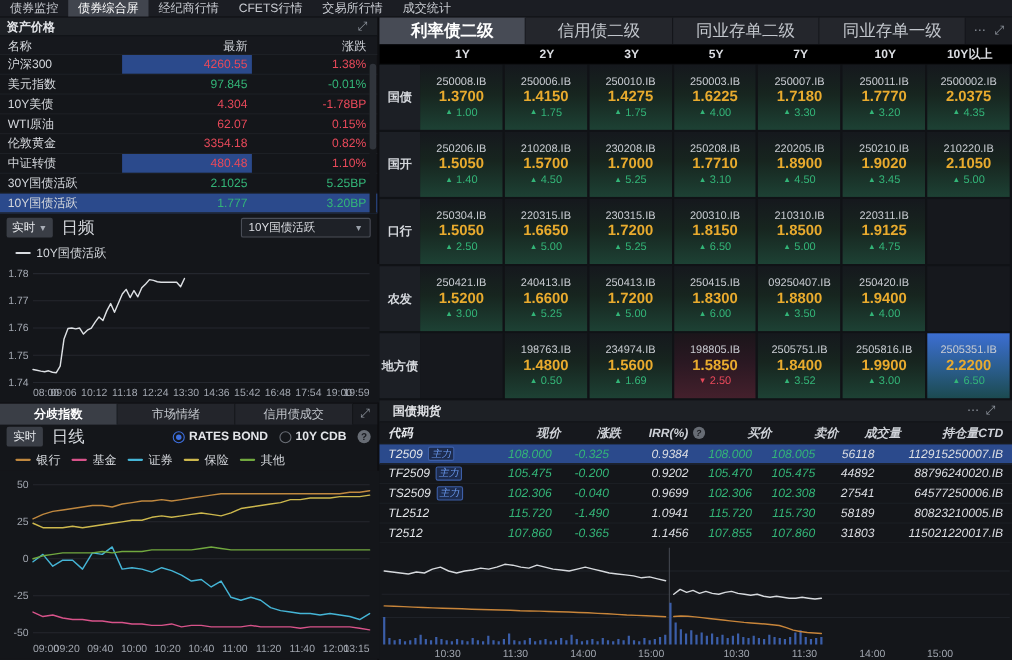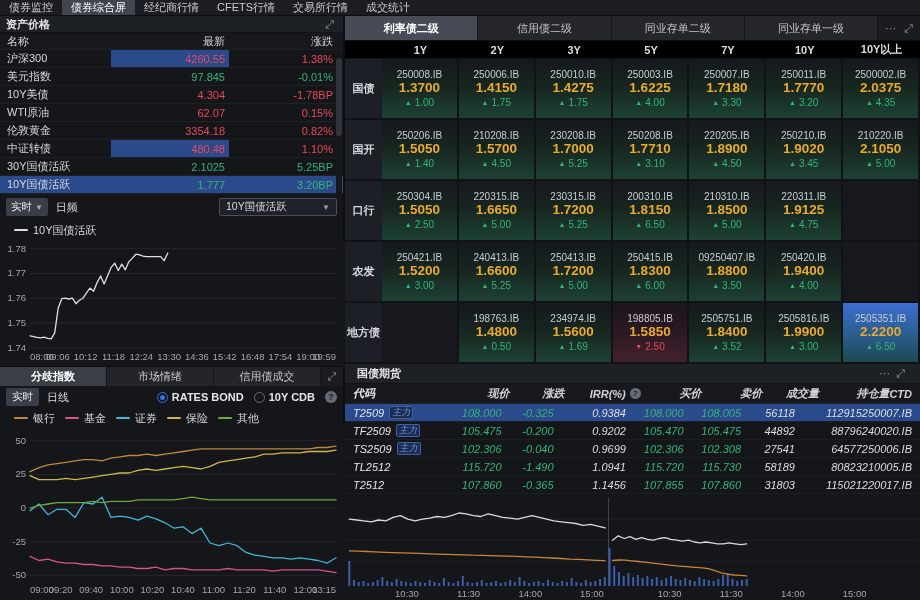--- a/index.html
+++ b/index.html
@@ -32,21 +32,21 @@
   .ac-last.bar { background:#2b4a8c; }
   .ac-chg { width:104px; text-align:right; }
   .red { color:#e8495a; } .green { color:#33b578; }
   .vscroll { position:absolute; right:1px; top:17px; bottom:0; width:6px; background:#15171b; }
   .vscroll .thumb { position:absolute; top:8px; left:0; width:6px; height:78px; background:#30343b; border-radius:3px; }
 
   
   .controls { height:26px; display:flex; align-items:center; padding:0 6px; flex:none; gap:8px; }
   .btn-interval { background:#3a3e46; color:#e6e8eb; padding:2px 5px; border-radius:2px; font-size:10.5px; cursor:pointer; }
   .btn-interval .caret { color:#a9aeb6; font-size:8px; }
-  .freq-label { color:#d5d8dd; font-size:11px; cursor:pointer; }
+  .freq-label { color:#d5d8dd; font-size:15px; cursor:pointer; }
   .select-box { margin-left:auto; width:118px; height:18px; border:1px solid #4a4e57; background:#1e2127; border-radius:2px; display:flex; align-items:center; padding:0 6px; cursor:pointer; }
   .select-box .sel-text { flex:1; font-size:10.5px; color:#dcdee3; }
   .select-box .caret { color:#9aa0a9; font-size:8px; }
   .legend-row { height:20px; display:flex; align-items:center; gap:14px; padding:0 14px; flex:none; }
   .legend-item { display:flex; align-items:center; gap:5px; font-size:11px; color:#d5d8dd; }
   .dash { width:14px; height:2px; border-radius:1px; display:inline-block; }
 
   
   .tabbar2 { height:20px; display:flex; flex:none; background:#1a1c21; border-top:1px solid #0d0e11; }
   .tab2 { flex:1; display:flex; align-items:center; justify-content:center; background:#23252b; color:#c2c6cc; border-right:1px solid #131519; cursor:pointer; font-size:11px; }
@@ -58,21 +58,21 @@
   .radio-item { display:flex; align-items:center; gap:4px; cursor:pointer; font-size:11px; color:#e3e5e9; font-weight:bold; }
   .radio-circ { width:11px; height:11px; border-radius:50%; border:1.5px solid #6a6e76; position:relative; background:#14161a; }
   .radio-circ.checked { border-color:#3d6fe0; }
   .radio-circ.checked::after { content:""; position:absolute; left:2px; top:2px; width:5px; height:5px; border-radius:50%; background:#3d6fe0; }
   .help-circ { width:12px; height:12px; border-radius:50%; background:#676c74; color:#1a1c21; font-size:9px; font-weight:bold; display:flex; align-items:center; justify-content:center; cursor:pointer; }
 
   svg.chart { display:block; flex:none; background:#14161a; }
 
   
   .tabbar-r { height:25px; display:flex; flex:none; background:#1a1c21; border-bottom:1px solid #0d0e11; align-items:stretch; }
-  .tab-r { flex:1; display:flex; align-items:center; justify-content:center; background:#24262c; color:#c2c6cc; border-right:1px solid #131519; cursor:pointer; font-size:11px; }
+  .tab-r { flex:1; display:flex; align-items:center; justify-content:center; background:#24262c; color:#c2c6cc; border-right:1px solid #131519; cursor:pointer; font-size:15px; }
   .tab-r.active { background:#474b55; color:#ffffff; font-weight:bold; }
   .tab-r-icons { display:flex; align-items:center; padding:0 4px; gap:2px; background:#1a1c21; }
 
   
   .rates-grid { flex:none; }
   .rg-head { height:18px; display:flex; background:#000000; border-bottom:1px solid #101216; }
   .rg-corner { width:37px; flex:none; }
   .rg-col { flex:1; display:flex; align-items:center; justify-content:center; font-weight:bold; color:#dcdee3; font-size:11px; }
   .rg-row { height:61px; display:flex; border-bottom:2px solid #101216; }
   .rg-label { width:37px; flex:none; background:#1c1f25; display:flex; align-items:center; justify-content:center; font-weight:bold; color:#d5d8dd; font-size:11px; }

